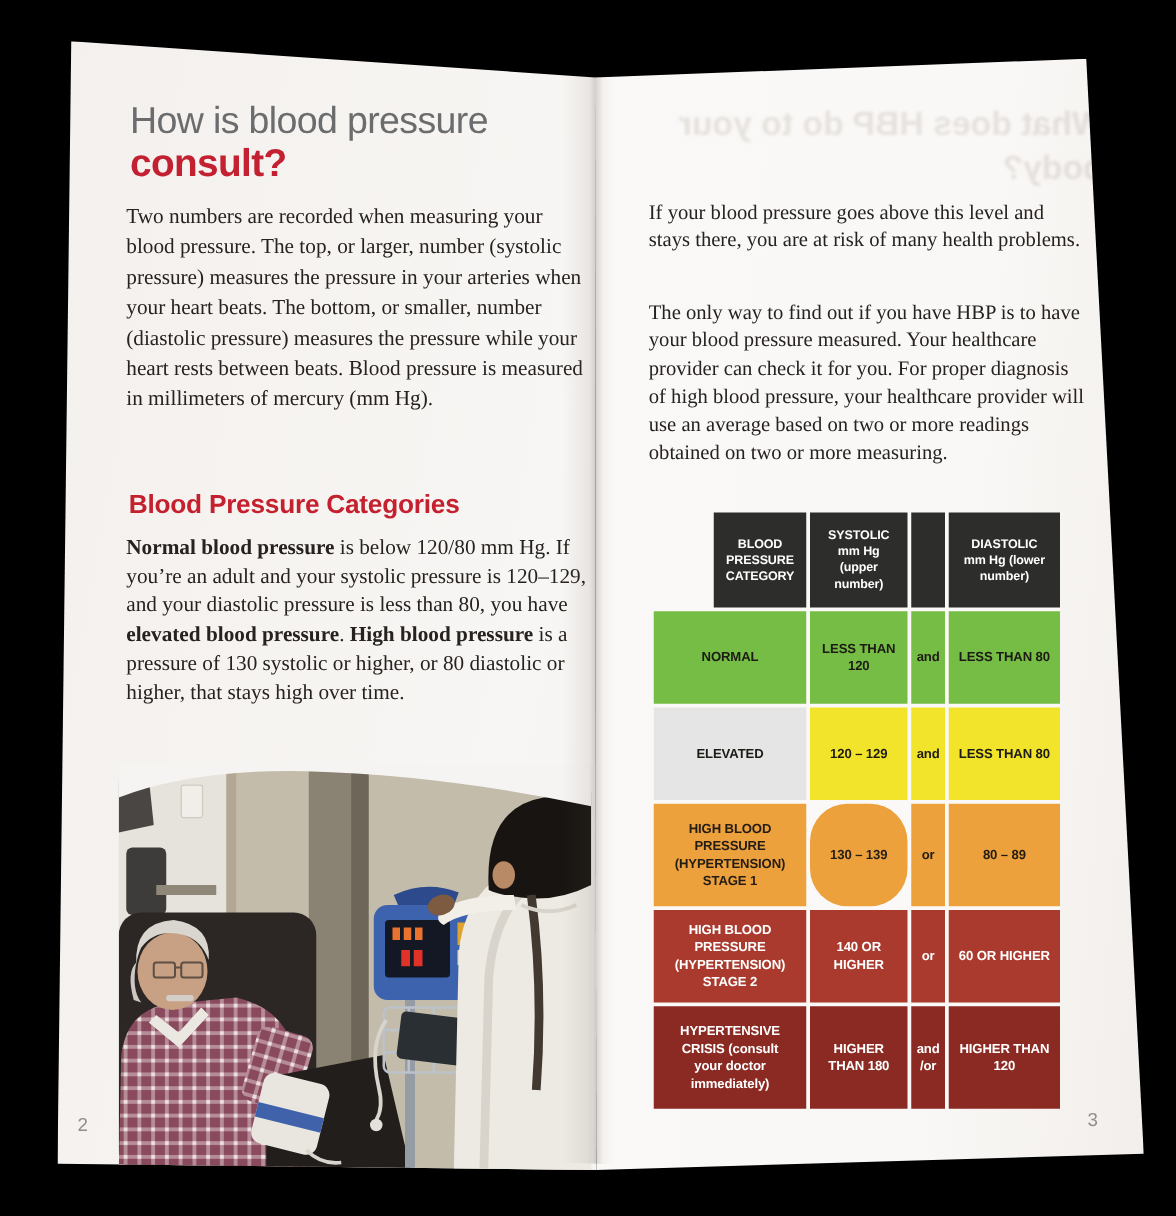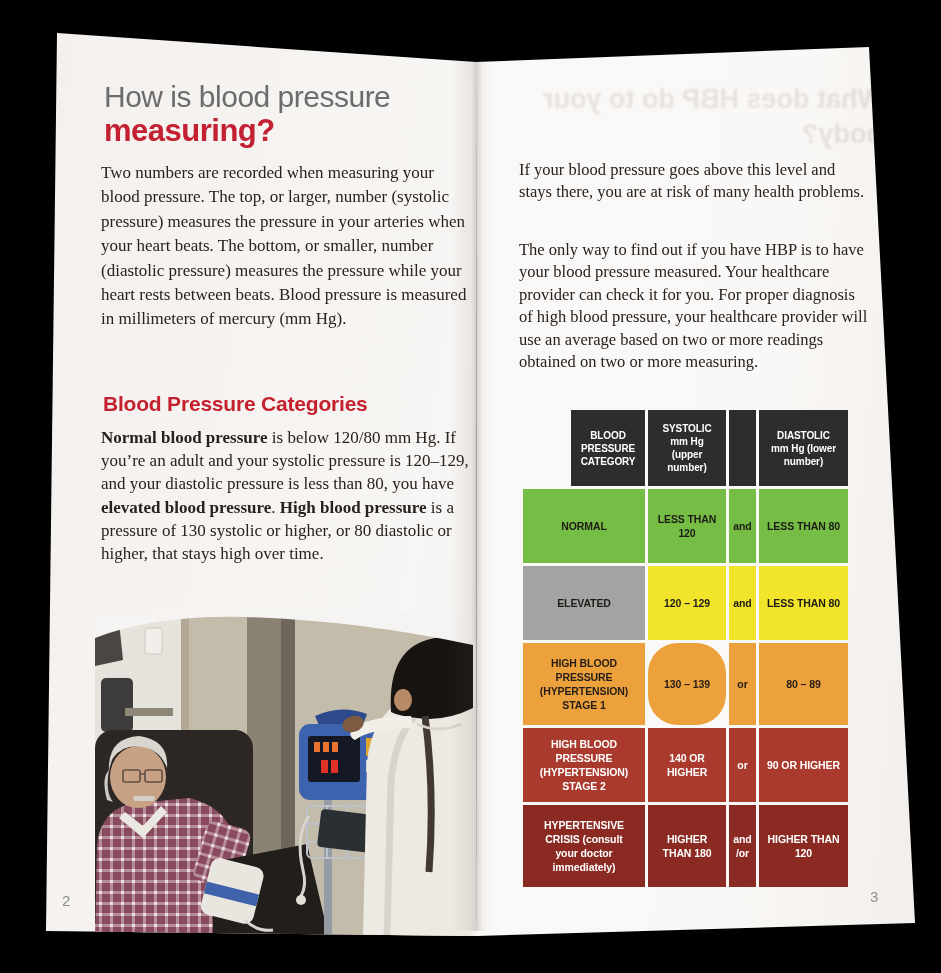--- a/index.html
+++ b/index.html
@@ -53,21 +53,21 @@
 </style>
 </head>
 <body>
 
 <div class="stage">
   <div class="spread">
 
     <div class="page page-left">
       <div class="title">
         <div class="t1">How is blood pressure</div>
-        <div class="t2">measuring?</div>
+        <div class="t2">consult?</div>
       </div>
       <p class="body-text intro">Two numbers are recorded when measuring your blood pressure. The top, or larger, number (systolic pressure) measures the pressure in your arteries when your heart beats. The bottom, or smaller, number (diastolic pressure) measures the pressure while your heart rests between beats. Blood pressure is measured in millimeters of mercury (mm Hg).</p>
       <div class="section-heading">Blood Pressure Categories</div>
       <p class="body-text categories"><b>Normal blood pressure</b><span> is below 120/80 mm Hg. If you’re an adult and your systolic pressure is 120–129, and your diastolic pressure is less than 80, you have </span><b>elevated blood pressure</b><span>. </span><b>High blood pressure</b><span> is a pressure of 130 systolic or higher, or 80 diastolic or higher, that stays high over time.</span></p>
 
       <div class="photo">
         <svg viewBox="0 0 378 326" preserveAspectRatio="none">
           <defs>
             <pattern id="plaid" width="11" height="11" patternUnits="userSpaceOnUse">
               <rect width="11" height="11" fill="#8a4a5e"></rect>
@@ -166,32 +166,32 @@
       <p class="body-text rp2">The only way to find out if you have HBP is to have your blood pressure measured. Your healthcare provider can check it for you. For proper diagnosis of high blood pressure, your healthcare provider will use an average based on two or more readings obtained on two or more measuring.</p>
       <div class="bp-table">
           <div class="th c0" style="background: rgb(45, 45, 44); color: rgb(255, 255, 255);">BLOOD PRESSURE CATEGORY</div>
           <div class="th c1" style="background: rgb(45, 45, 44); color: rgb(255, 255, 255);">SYSTOLIC mm Hg (upper number)</div>
           <div class="th c2" style="background: rgb(45, 45, 44); color: rgb(255, 255, 255);"></div>
           <div class="th c3" style="background: rgb(45, 45, 44); color: rgb(255, 255, 255); text-align: center;">DIASTOLIC mm Hg (lower number)</div>
           <div class="td cat" style="background: rgb(118, 189, 69); color: rgb(29, 27, 21);">NORMAL</div>
           <div class="td val" style="background: rgb(118, 189, 69); color: rgb(29, 27, 21);">LESS THAN 120</div>
           <div class="td conn" style="background: rgb(118, 189, 69); color: rgb(29, 27, 21);">and</div>
           <div class="td val" style="background: rgb(118, 189, 69); color: rgb(29, 27, 21);">LESS THAN 80</div>
-          <div class="td cat" style="background: #a3a3a3; color: rgb(29, 27, 21);">ELEVATED</div>
+          <div class="td cat" style="background: #e5e5e5; color: rgb(29, 27, 21);">ELEVATED</div>
           <div class="td val" style="background: rgb(242, 228, 43); color: rgb(29, 27, 21);">120 – 129</div>
           <div class="td conn" style="background: rgb(242, 228, 43); color: rgb(29, 27, 21);">and</div>
           <div class="td val" style="background: rgb(242, 228, 43); color: rgb(29, 27, 21);">LESS THAN 80</div>
           <div class="td cat" style="background: rgb(237, 161, 60); color: rgb(36, 29, 21);">HIGH BLOOD PRESSURE (HYPERTENSION) STAGE 1</div>
           <div class="td val" style="background: rgb(237, 161, 60); color: rgb(36, 29, 21); border-radius: 30px;">130 – 139</div>
           <div class="td conn" style="background: rgb(237, 161, 60); color: rgb(36, 29, 21);">or</div>
           <div class="td val" style="background: rgb(237, 161, 60); color: rgb(36, 29, 21);">80 – 89</div>
           <div class="td cat" style="background: rgb(169, 58, 45); color: rgb(255, 255, 255);">HIGH BLOOD PRESSURE (HYPERTENSION) STAGE 2</div>
           <div class="td val" style="background: rgb(169, 58, 45); color: rgb(255, 255, 255);">140 OR HIGHER</div>
           <div class="td conn" style="background: rgb(169, 58, 45); color: rgb(255, 255, 255);">or</div>
-          <div class="td val" style="background: rgb(169, 58, 45); color: rgb(255, 255, 255);">90 OR HIGHER</div>
+          <div class="td val" style="background: rgb(169, 58, 45); color: rgb(255, 255, 255);">60 OR HIGHER</div>
           <div class="td cat" style="background: rgb(138, 42, 35); color: rgb(255, 255, 255);">HYPERTENSIVE CRISIS (consult your doctor immediately)</div>
           <div class="td val" style="background: rgb(138, 42, 35); color: rgb(255, 255, 255);">HIGHER THAN 180</div>
           <div class="td conn" style="background: rgb(138, 42, 35); color: rgb(255, 255, 255);">and /or</div>
           <div class="td val" style="background: rgb(138, 42, 35); color: rgb(255, 255, 255);">HIGHER THAN 120</div>
         </div>
       <div class="pagenum pn-right">3</div>
     </div>
 
     <div class="spine-shade"></div>
   </div>

